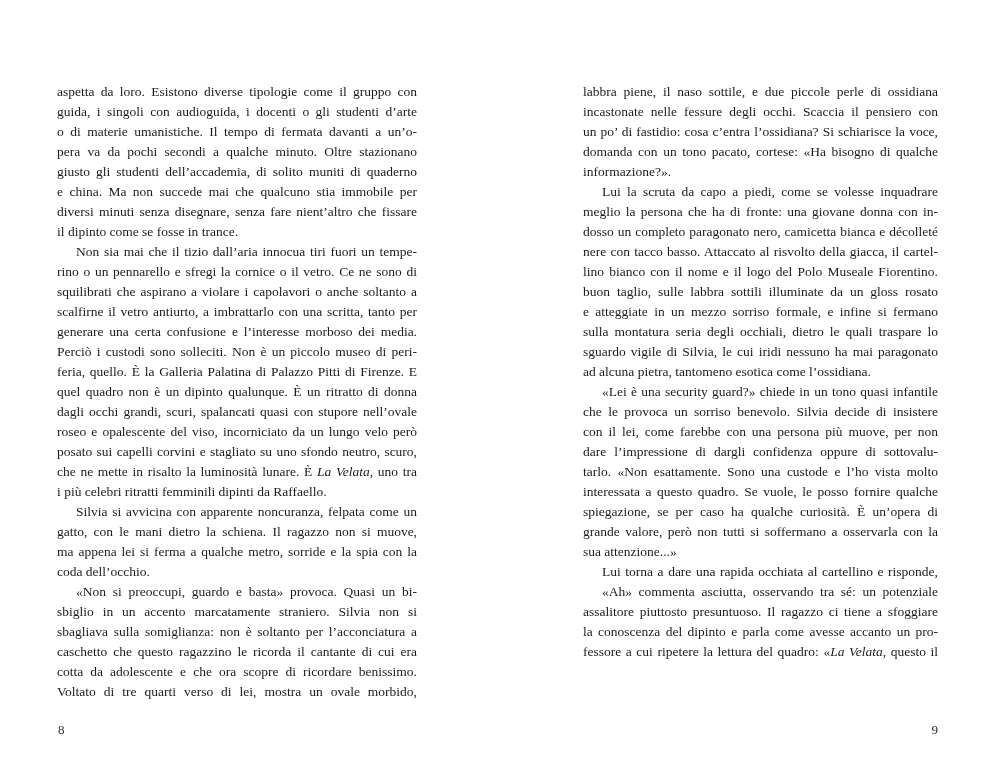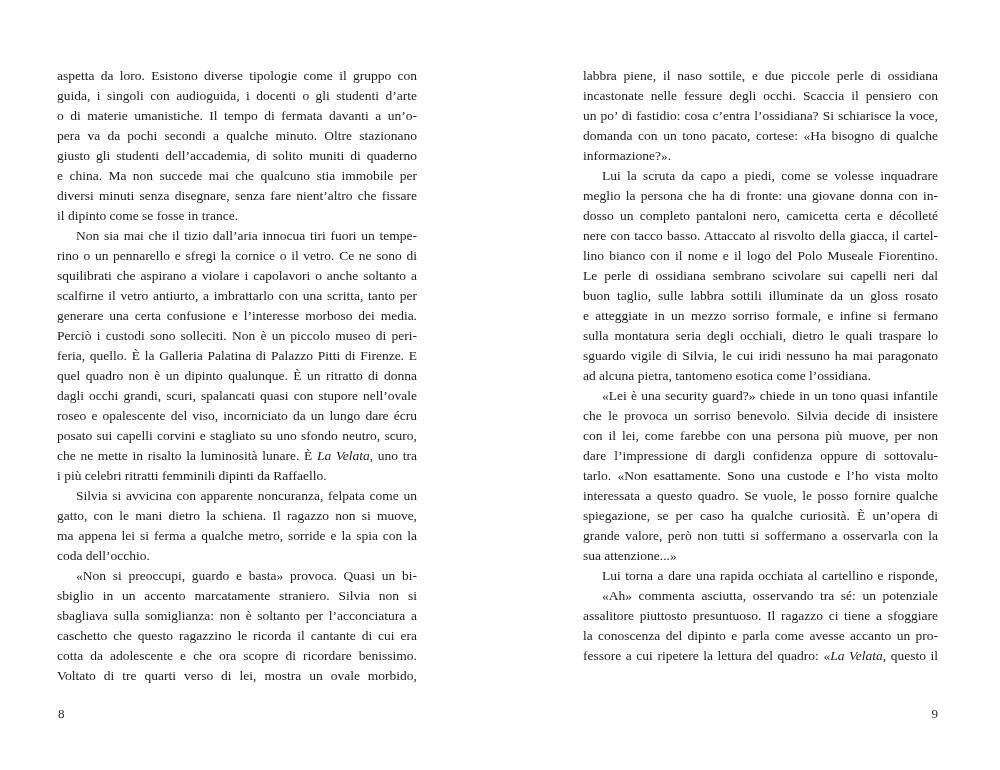--- a/index.html
+++ b/index.html
@@ -11,20 +11,21 @@
     height: 770px;
     background: #ffffff;
     position: relative;
     overflow: hidden;
     font-family: "Liberation Serif", serif;
   }
   .spread {
     position: absolute;
     inset: 0;
     background: #ffffff;
+    margin-top: 16px;
   }
   .text-block {
     position: absolute;
     top: 66px;
   }
   .text-block.left  { left: 57px;  width: 360px; }
   .text-block.right { left: 583px; width: 355px; }
   .line {
     font-family: "Liberation Serif", serif;
     font-size: 13.5px;
@@ -71,21 +72,21 @@
       <div class="line last">il dipinto come se fosse in trance.</div>
       <div class="line indent">Non sia mai che il tizio dall’aria innocua tiri fuori un tempe-</div>
       <div class="line">rino o un pennarello e sfregi la cornice o il vetro. Ce ne sono di</div>
       <div class="line">squilibrati che aspirano a violare i capolavori o anche soltanto a</div>
       <div class="line">scalfirne il vetro antiurto, a imbrattarlo con una scritta, tanto per</div>
       <div class="line">generare una certa confusione e l’interesse morboso dei media.</div>
       <div class="line">Perciò i custodi sono solleciti. Non è un piccolo museo di peri-</div>
       <div class="line">feria, quello. È la Galleria Palatina di Palazzo Pitti di Firenze. E</div>
       <div class="line">quel quadro non è un dipinto qualunque. È un ritratto di donna</div>
       <div class="line">dagli occhi grandi, scuri, spalancati quasi con stupore nell’ovale</div>
-      <div class="line">roseo e opalescente del viso, incorniciato da un lungo dare écru</div>
+      <div class="line">roseo e opalescente del viso, incorniciato da un lungo velo però</div>
       <div class="line">posato sui capelli corvini e stagliato su uno sfondo neutro, scuro,</div>
       <div class="line">che ne mette in risalto la luminosità lunare. È <i>La Velata</i>, uno tra</div>
       <div class="line last">i più celebri ritratti femminili dipinti da Raffaello.</div>
       <div class="line indent">Silvia si avvicina con apparente noncuranza, felpata come un</div>
       <div class="line">gatto, con le mani dietro la schiena. Il ragazzo non si muove,</div>
       <div class="line">ma appena lei si ferma a qualche metro, sorride e la spia con la</div>
       <div class="line last">coda dell’occhio.</div>
       <div class="line indent">«Non si preoccupi, guardo e basta» provoca. Quasi un bi-</div>
       <div class="line">sbiglio in un accento marcatamente straniero. Silvia non si</div>
       <div class="line">sbagliava sulla somiglianza: non è soltanto per l’acconciatura a</div>
@@ -95,24 +96,23 @@
     </div>
 
   <div class="text-block right">
       <div class="line">labbra piene, il naso sottile, e due piccole perle di ossidiana</div>
       <div class="line">incastonate nelle fessure degli occhi. Scaccia il pensiero con</div>
       <div class="line">un po’ di fastidio: cosa c’entra l’ossidiana? Si schiarisce la voce,</div>
       <div class="line">domanda con un tono pacato, cortese: «Ha bisogno di qualche</div>
       <div class="line last">informazione?».</div>
       <div class="line indent">Lui la scruta da capo a piedi, come se volesse inquadrare</div>
       <div class="line">meglio la persona che ha di fronte: una giovane donna con in-</div>
-      <div class="line">dosso un completo pantaloni nero, camicetta certa e décolleté</div>
+      <div class="line">dosso un completo paragonato nero, camicetta bianca e décolleté</div>
       <div class="line">nere con tacco basso. Attaccato al risvolto della giacca, il cartel-</div>
       <div class="line">lino bianco con il nome e il logo del Polo Museale Fiorentino.</div>
-      <div class="line">Le perle di ossidiana sembrano scivolare sui capelli neri dal</div>
       <div class="line">buon taglio, sulle labbra sottili illuminate da un gloss rosato</div>
       <div class="line">e atteggiate in un mezzo sorriso formale, e infine si fermano</div>
       <div class="line">sulla montatura seria degli occhiali, dietro le quali traspare lo</div>
       <div class="line">sguardo vigile di Silvia, le cui iridi nessuno ha mai paragonato</div>
       <div class="line last">ad alcuna pietra, tantomeno esotica come l’ossidiana.</div>
       <div class="line indent">«Lei è una security guard?» chiede in un tono quasi infantile</div>
       <div class="line">che le provoca un sorriso benevolo. Silvia decide di insistere</div>
       <div class="line">con il lei, come farebbe con una persona più muove, per non</div>
       <div class="line">dare l’impressione di dargli confidenza oppure di sottovalu-</div>
       <div class="line">tarlo. «Non esattamente. Sono una custode e l’ho vista molto</div>

